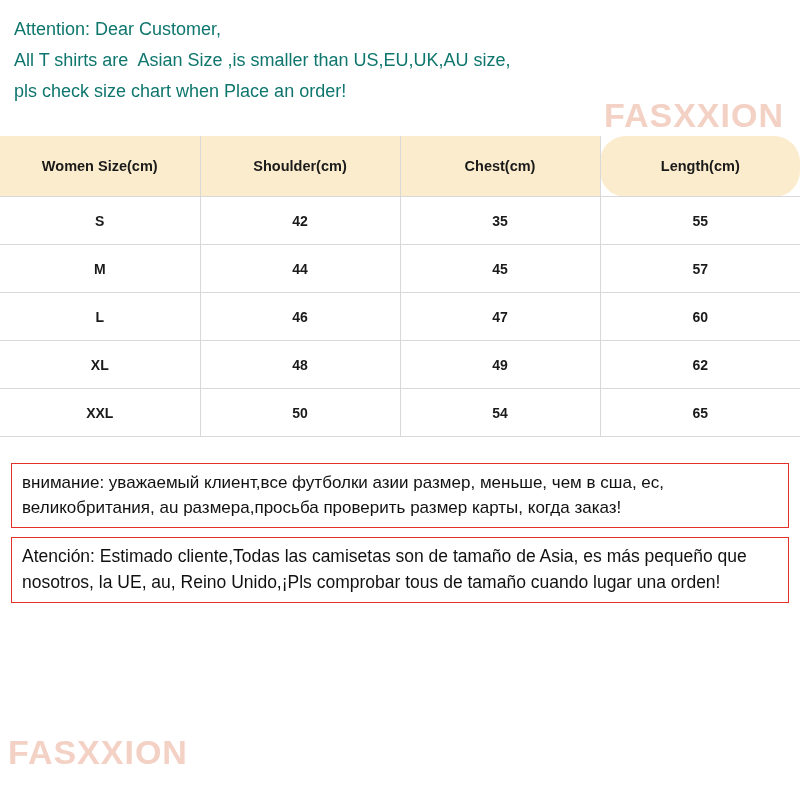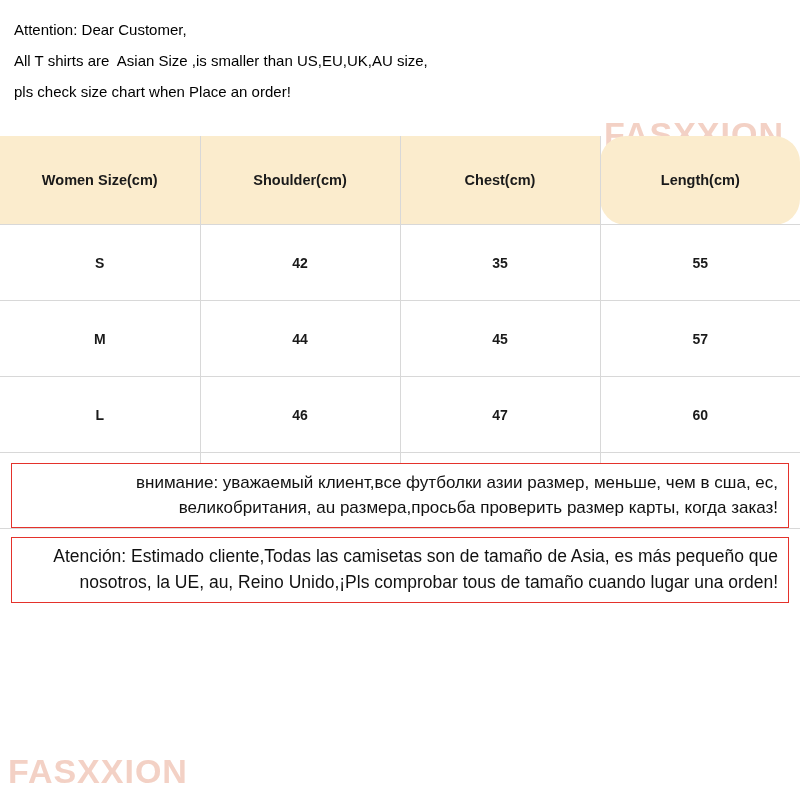--- a/index.html
+++ b/index.html
@@ -24,37 +24,36 @@
   }
 
   
   .attention-block {
     position: absolute;
     left: 14px;
     top: 14px;
     width: 770px;
   }
   .attention-line {
-    font-size: 15px;
+    font-size: 18px;
     line-height: 31px;
-    color: #000000;
+    color: #0f766e;
     white-space: pre;
   }
 
   
   .watermark {
     position: absolute;
     font-size: 34px;
     font-weight: bold;
     letter-spacing: 1px;
     color: #f0cfc3;
     opacity: 0.95;
     pointer-events: none;
     user-select: none;
-    margin-top: 19px;
   }
   .watermark.top {
     right: 16px;
     top: 96px;
     color: #f3cfc2;
   }
   .watermark.bottom {
     left: 8px;
     top: 733px;
     color: #f3cfc2;
@@ -70,21 +69,21 @@
     table-layout: fixed;
   }
   .size-table th,
   .size-table td {
     border: 1px solid #d8d8d8;
     text-align: center;
     font-size: 14px;
     font-weight: bold;
     color: #1a1a1a;
     height: 43px;
-    padding: 16px;
+    padding: 2px;
   }
   .size-table thead th {
     background: #fbeccd;
     height: 56px;
     font-size: 14.5px;
   }
   .size-table th:first-child,
   .size-table td:first-child {
     border-left: none;
   }
@@ -96,21 +95,20 @@
   .size-table thead th {
     border-top: none;
   }
 
   
   .notes {
     position: absolute;
     left: 11px;
     top: 463px;
     width: 778px;
-    text-align: right;
   }
   .note-box {
     border: 1px solid #e4322b;
     box-sizing: border-box;
     padding: 6px 10px 7px 10px;
     margin-bottom: 9px;
     background: #ffffff;
   }
   .note-text {
     font-size: 17.5px;
@@ -156,20 +154,26 @@
         <td>45</td>
         <td>57</td>
       </tr>
       <tr>
         <td>L</td>
         <td>46</td>
         <td>47</td>
         <td>60</td>
       </tr>
       <tr>
+        <td>XL</td>
+        <td>48</td>
+        <td>49</td>
+        <td>62</td>
+      </tr>
+      <tr>
         <td>XXL</td>
         <td>50</td>
         <td>54</td>
         <td>65</td>
       </tr>
     </tbody>
   </table>
 
   <div class="notes">
     <div class="note-box">

